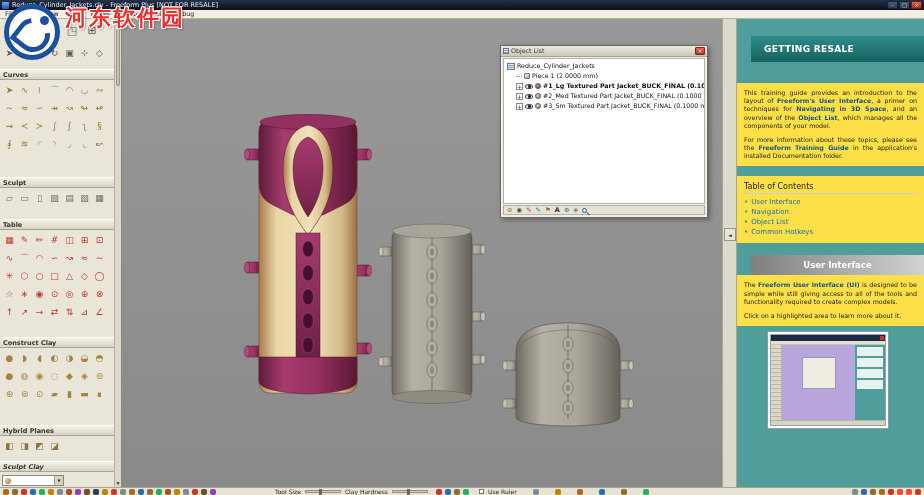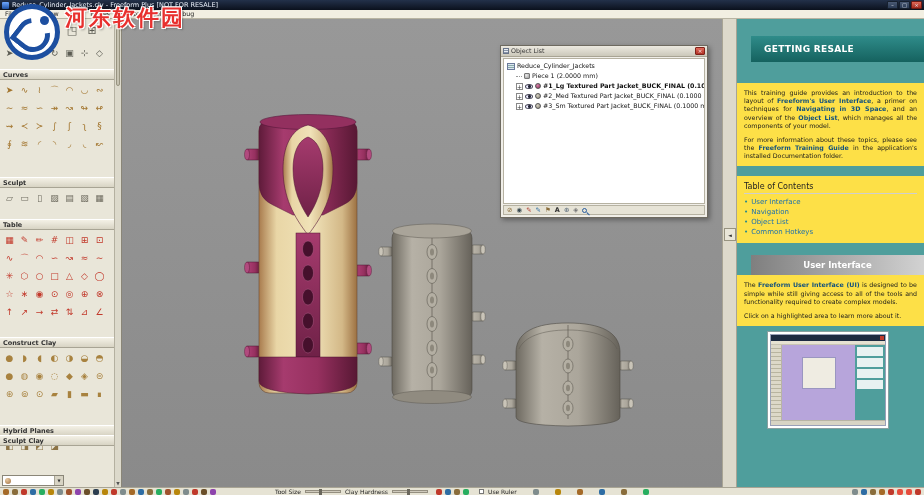--- a/index.html
+++ b/index.html
@@ -316,21 +316,21 @@
     <div class="sec sec-hybrid" style="top:406px;">
       <div class="sec-header">Hybrid Planes</div>
       <div class="grid">
 
       <span class="cell">◧</span>
           <span class="cell">◨</span>
           <span class="cell">◩</span>
           <span class="cell">◪</span>
         </div>
     </div>
-    <div class="sec" style="top:416px;">
+    <div class="sec" style="top:442px;font-style:italic;">
       <div class="sec-header">Sculpt Clay</div>
     </div>
     <div class="palette-dropdown">
       <div class="dd-ball"></div>
       <div class="dd-arrow">▼</div>
     </div>
     <div class="lp-scroll">
       <div class="lp-arrow">▲</div>
       <div class="lp-thumb"></div>
       <div class="lp-arrow bottom">▼</div>

